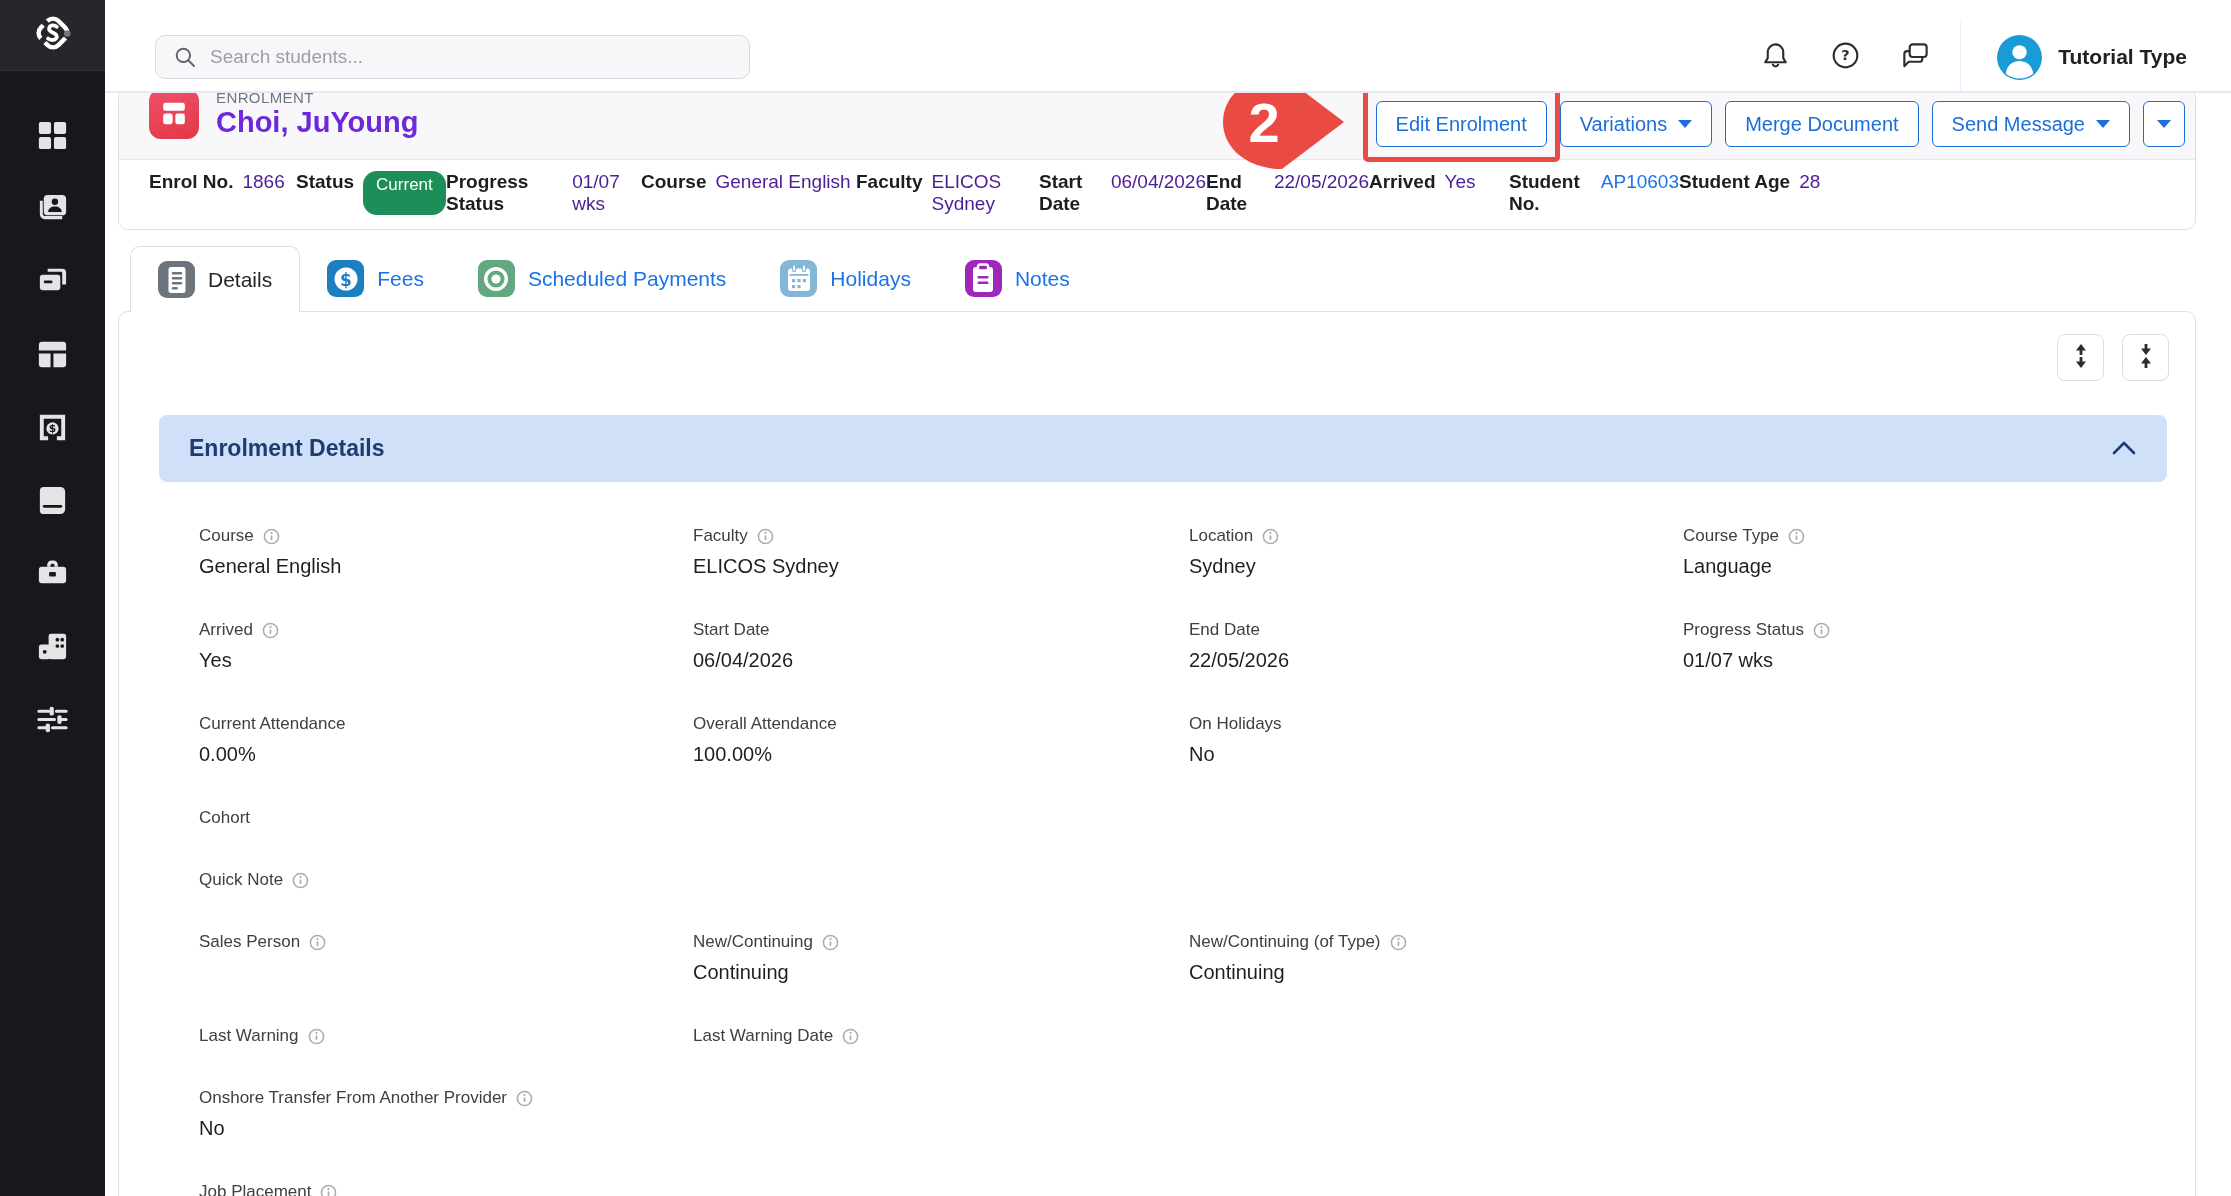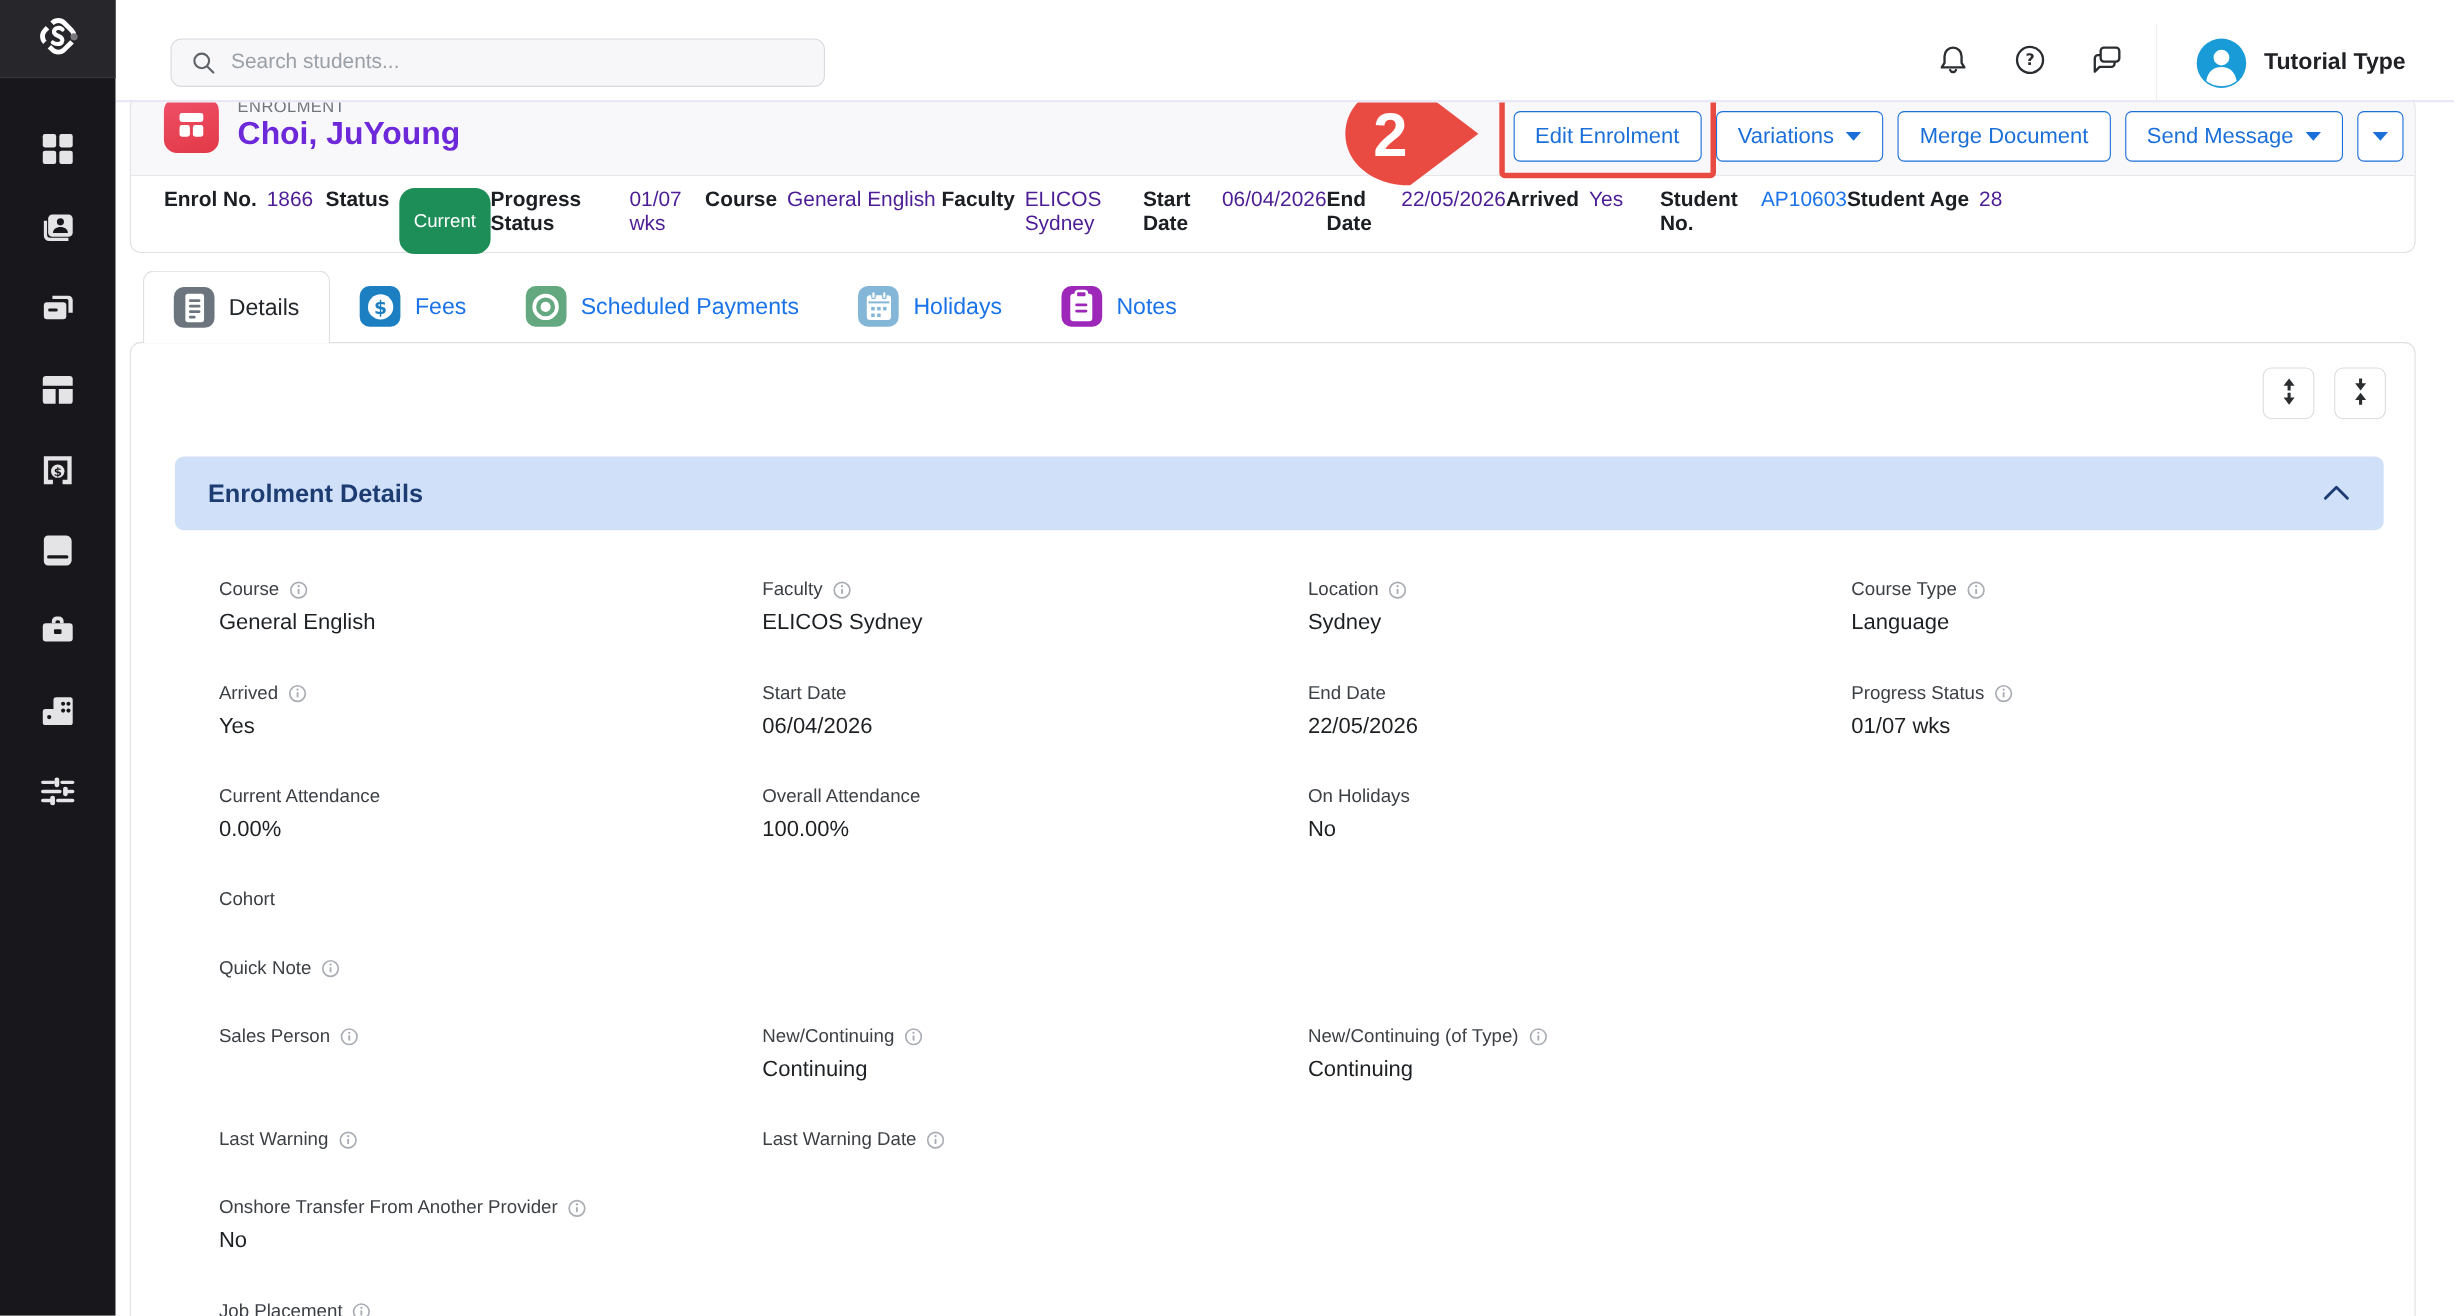--- a/index.html
+++ b/index.html
@@ -55,21 +55,21 @@
   .summary-row { display:flex; padding:11px 0 0 30px; }
   .sum-field { display:flex; flex-direction:row; gap:9px; }
   .sum-field:nth-child(1){width:147px} .sum-field:nth-child(2){width:150px}
   .sum-field:nth-child(3){width:195px} .sum-field:nth-child(4){width:215px}
   .sum-field:nth-child(5){width:183px} .sum-field:nth-child(6){width:167px}
   .sum-field:nth-child(7){width:163px} .sum-field:nth-child(8){width:140px}
   .sum-field:nth-child(9){width:170px}
   .sum-label { font-size:19px; font-weight:bold; color:#1b1e22; }
   .sum-value { font-size:19px; color:#4c1d95; }
   .badge { display:inline-block; width:fit-content; background:var(--badge-green); color:#fff; font-size:17px;
-    padding:20px 13px; border-radius:14px; }
+    padding:4px 13px; border-radius:14px; }
   .link { color:#1a73e8; cursor:pointer; text-decoration:none; }
 
   
   .tabs { position:absolute; left:130px; top:246px; display:flex; align-items:flex-end; z-index:4; }
   .tab { height:65px; display:flex; align-items:center; gap:13px; padding:0 27px; cursor:pointer; }
   .tab.active { background:#fff; border:1px solid #e0e0e4; border-bottom:none; border-radius:10px 10px 0 0;
     height:66px; margin-bottom:-1px; }
   .tab-icon { width:37px; height:37px; border-radius:9px; display:flex; align-items:center; justify-content:center; flex:none; }
   .tab-icon svg { width:36px; height:36px; }
   .tab-label { font-size:21px; color:#1a73e8; }

